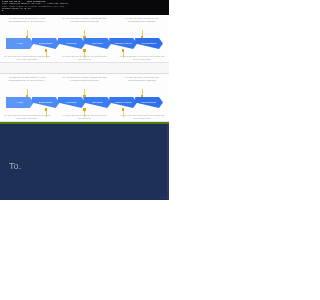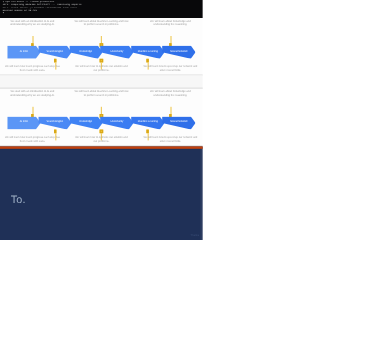--- a/index.html
+++ b/index.html
@@ -112,21 +112,21 @@
     -webkit-clip-path:polygon(0 0, calc(100% - 4px) 0, 100% 50%, calc(100% - 4px) 100%, 0 100%);
     clip-path:polygon(0 0, calc(100% - 4px) 0, 100% 50%, calc(100% - 4px) 100%, 0 100%);
   }
   .chev:last-child { margin-right:0; }
 
   
   .dark {
     background:#1f3057;
     height:78px;
     position:relative;
-    border-top:2px solid #c2410c;
+    border-top:2px solid #4d7c0f;
     text-decoration:underline;
   }
   .dark .to {
     position:absolute;
     left:9px;
     top:37px;
     font-size:9px;
     color:#9fb0c6;
     letter-spacing:0.1px;
   }

